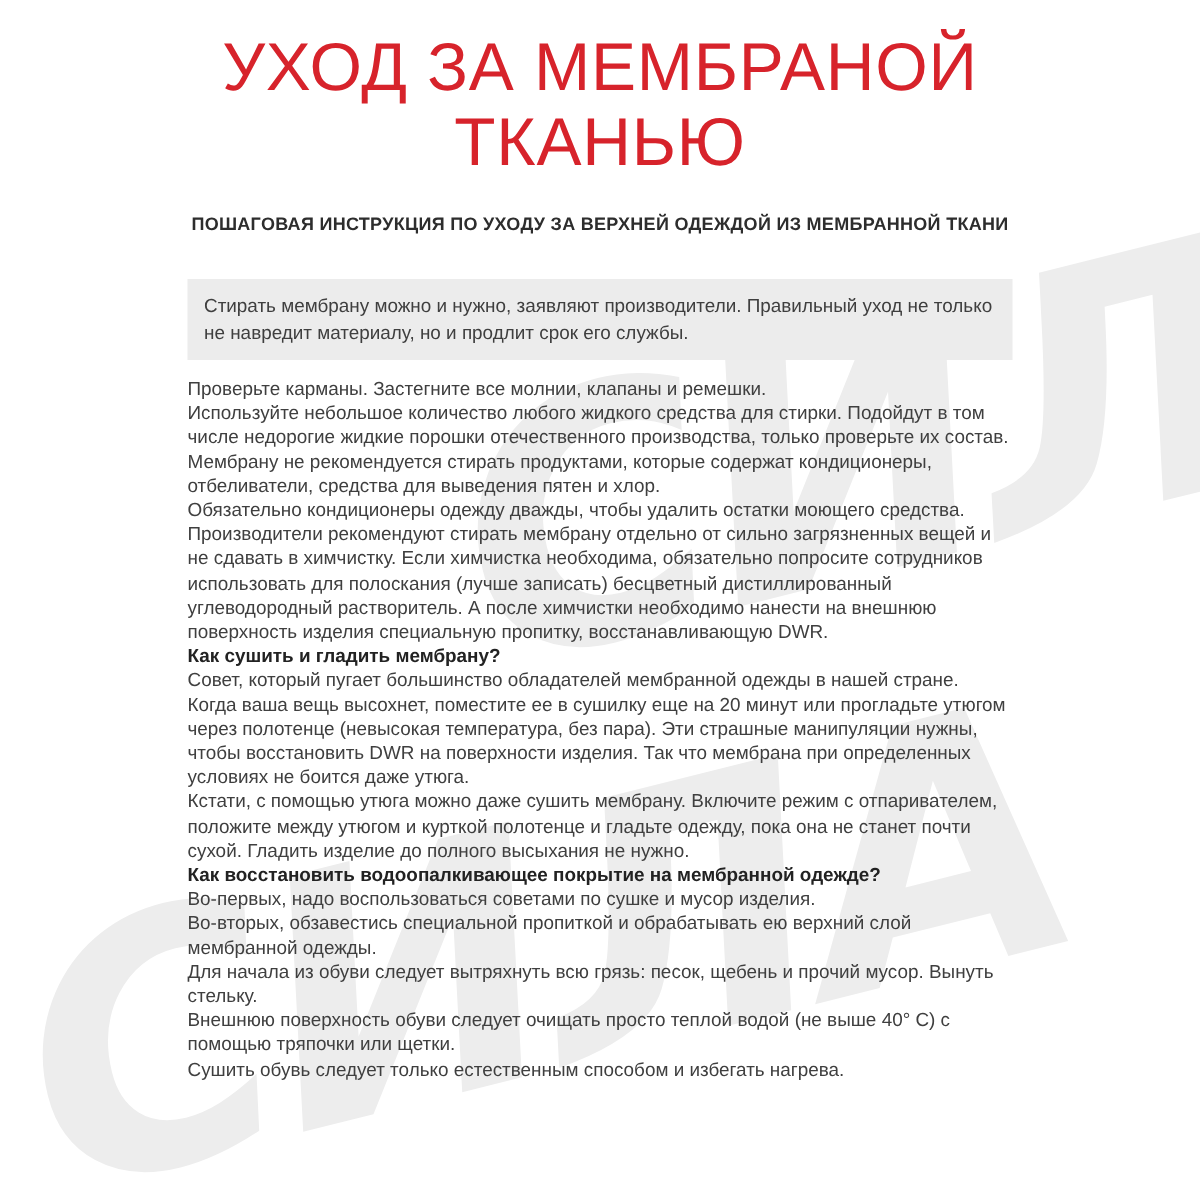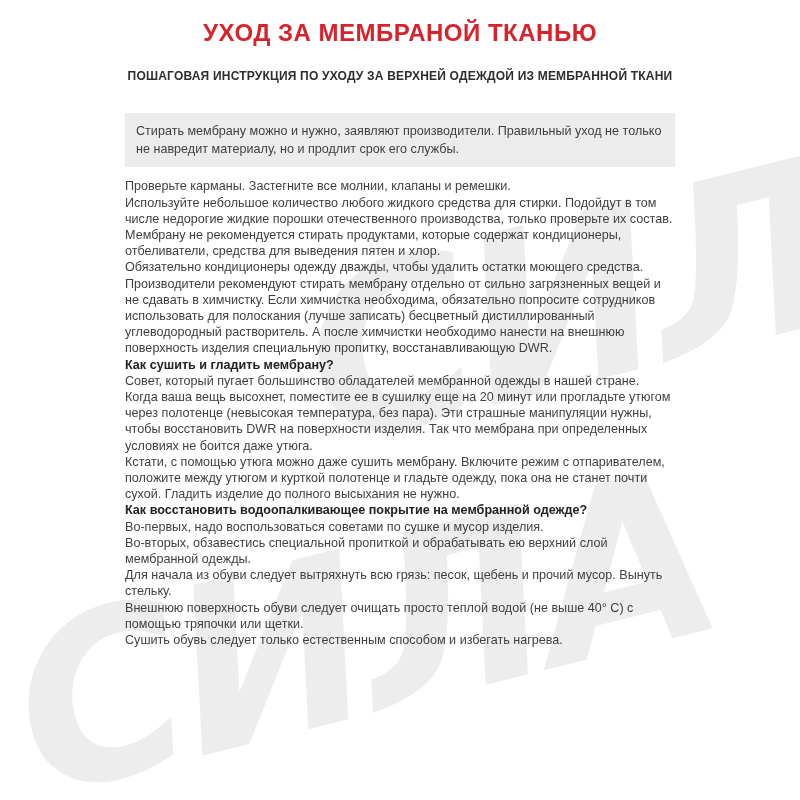--- a/index.html
+++ b/index.html
@@ -24,22 +24,22 @@
   .wm-1 { top: 150px; left: 300px; font-size: 230px; transform: rotate(-14deg); }
   .wm-2 { top: 500px; left: 10px;  font-size: 230px; transform: rotate(-14deg); }
   .page {
     position: relative;
     z-index: 1;
     width: 550px;
     margin: 0 auto;
     padding-top: 20px;
   }
   .doc-title {
-    font-size: 24px;
-    font-weight: bold;
+    font-size: 45px;
+    font-weight: normal;
     color: #d7232b;
     text-align: center;
     letter-spacing: 0.5px;
     line-height: 1.1;
   }
   .doc-subtitle {
     font-size: 12px;
     font-weight: bold;
     color: #2d2d2d;
     text-align: center;

